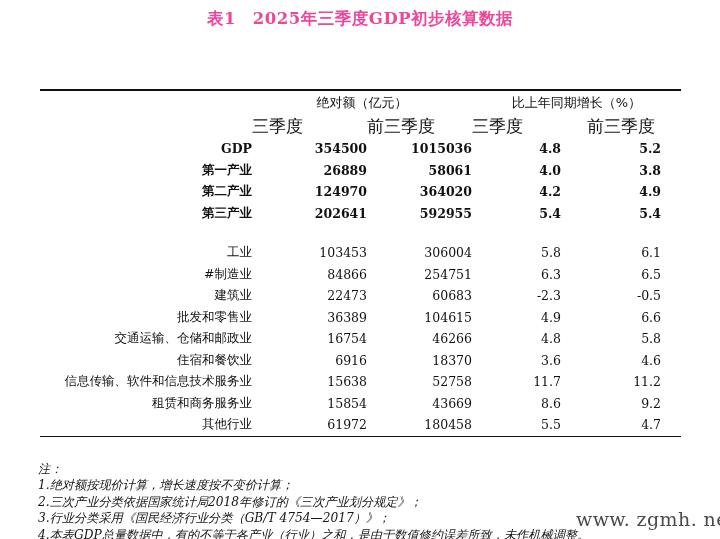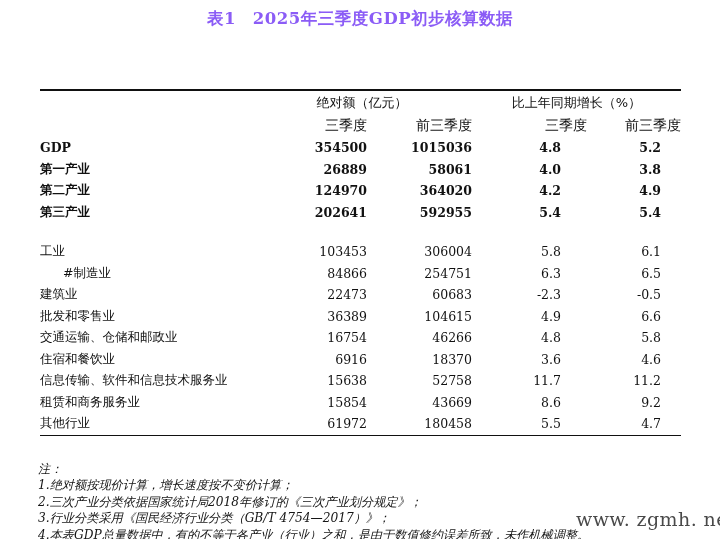--- a/index.html
+++ b/index.html
@@ -21,21 +21,21 @@
   .title {
     position: absolute;
     left: 0;
     top: 8px;
     width: 720px;
     text-align: center;
     font-family: "DejaVu Serif", "Liberation Serif", serif;
     font-weight: bold;
     font-size: 16.5px;
     letter-spacing: 0.5px;
-    color: #8b5cf6;
+    color: #ec4899;
     white-space: pre;
   }
 
   
   .table-wrap {
     position: absolute;
     left: 40px;
     top: 89px;
     width: 641px;
   }
@@ -70,35 +70,35 @@
     border-left: 1.6px solid #111;
     font-family: "DejaVu Sans", "Liberation Sans", sans-serif;
     white-space: nowrap;
   }
   .hgroup-blank {
     height: 24px;
     border-bottom: 0;
   }
   .hsub {
     height: 22px;
-    text-align: right;
-    font-size: 14px;
+    text-align: left;
+    font-size: 17px;
     border-bottom: 1.6px solid #111;
     border-left: 1.6px solid #111;
     white-space: nowrap;
   }
   .hsub-blank {
     height: 22px;
     border-bottom: 1.6px solid #111;
   }
 
   
   tr.row td { height: 21.5px; }
   td.name {
-    text-align: left;
+    text-align: right;
     padding-left: 5px;
     white-space: nowrap;
     font-size: 12.5px;
   }
   td.num {
     text-align: right;
     padding-right: 11px;
     border-left: 1.6px solid #111;
     font-size: 12.5px;
     font-family: "DejaVu Serif", "Liberation Serif", serif;

